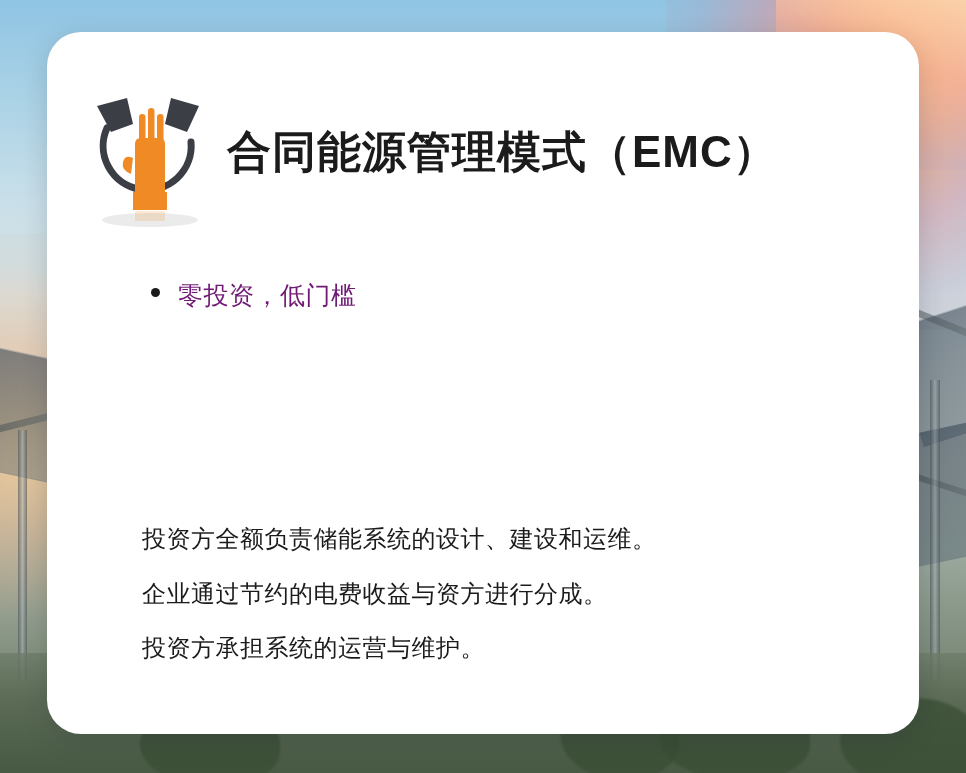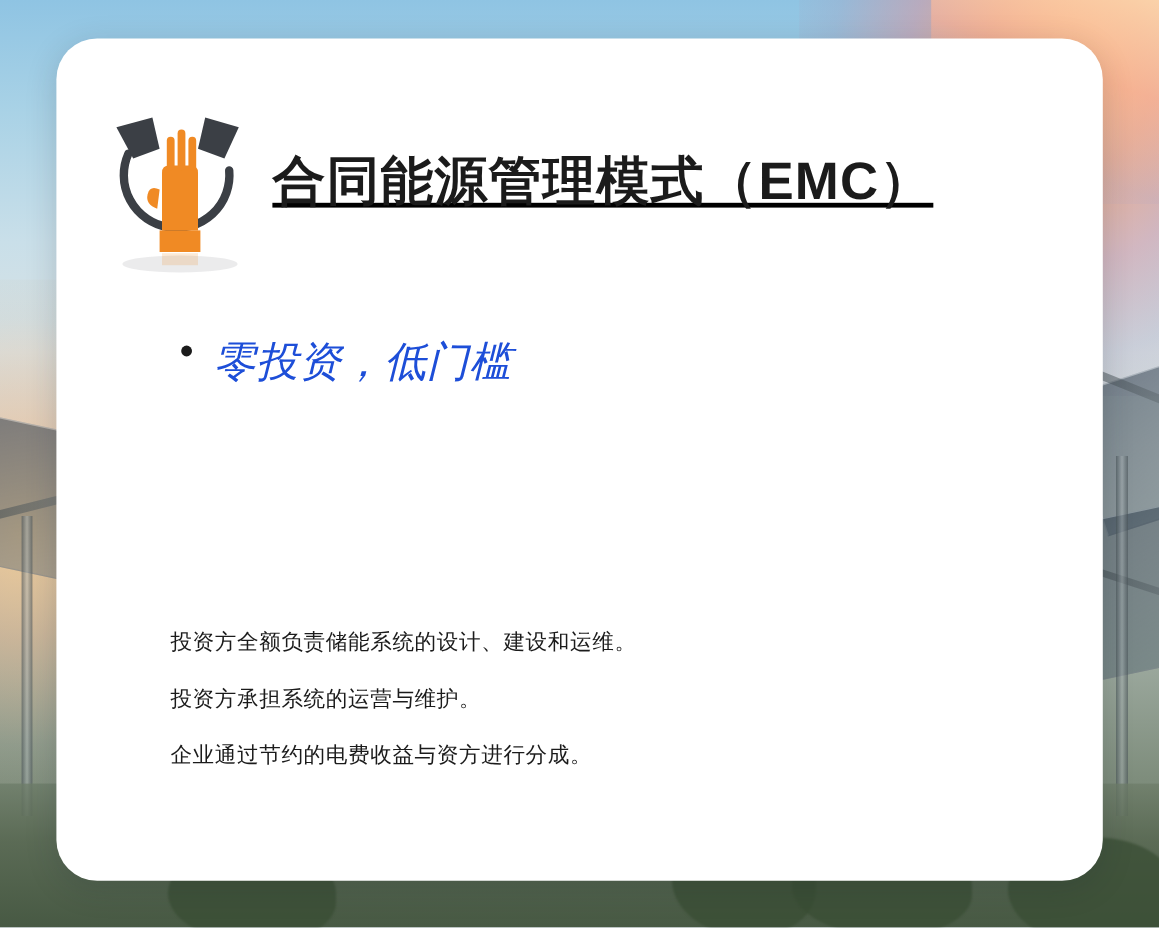--- a/index.html
+++ b/index.html
@@ -129,21 +129,20 @@
     padding: 0;
   }
 
   
   .header {
     position: absolute;
     left: 40px;
     top: 48px;
     display: flex;
     align-items: center;
-    text-decoration: underline;
   }
   .logo {
     position: relative;
     width: 132px;
     height: 150px;
     flex: 0 0 132px;
   }
   .logo svg { display: block; }
 
   .title {
@@ -172,36 +171,35 @@
   .bullet-dot {
     width: 9px;
     height: 9px;
     border-radius: 50%;
     background: #1b1b1b;
     margin-top: 8px;
     margin-right: 18px;
     flex: 0 0 9px;
   }
   .bullet-text {
-    font-size: 35px;
-    color: #1d4ed8;
+    font-size: 25px;
+    color: #701a75;
     line-height: 1.25;
     letter-spacing: 0.5px;
-    font-style: italic;
   }
 
   
   .paragraphs {
     position: absolute;
     left: 95px;
     top: 492px;
     width: 760px;
   }
   .para {
-    font-size: 18px;
+    font-size: 24px;
     color: #1b1b1b;
     line-height: 1.28;
     margin-bottom: 24px;
     letter-spacing: 0.5px;
   }
   .para:last-child { margin-bottom: 0; }
 </style>
 </head>
 <body>
 
@@ -261,19 +259,19 @@
 
       <div class="bullets">
         <div class="bullet-item">
           <span class="bullet-dot"></span>
           <span class="bullet-text">零投资，低门槛</span>
         </div>
       </div>
 
       <div class="paragraphs">
         <div class="para">投资方全额负责储能系统的设计、建设和运维。</div>
+        <div class="para">企业通过节约的电费收益与资方进行分成。</div>
         <div class="para">投资方承担系统的运营与维护。</div>
-        <div class="para">企业通过节约的电费收益与资方进行分成。</div>
       </div>
 
     </div>
   </div>
 </div>
 
 </body></html>

